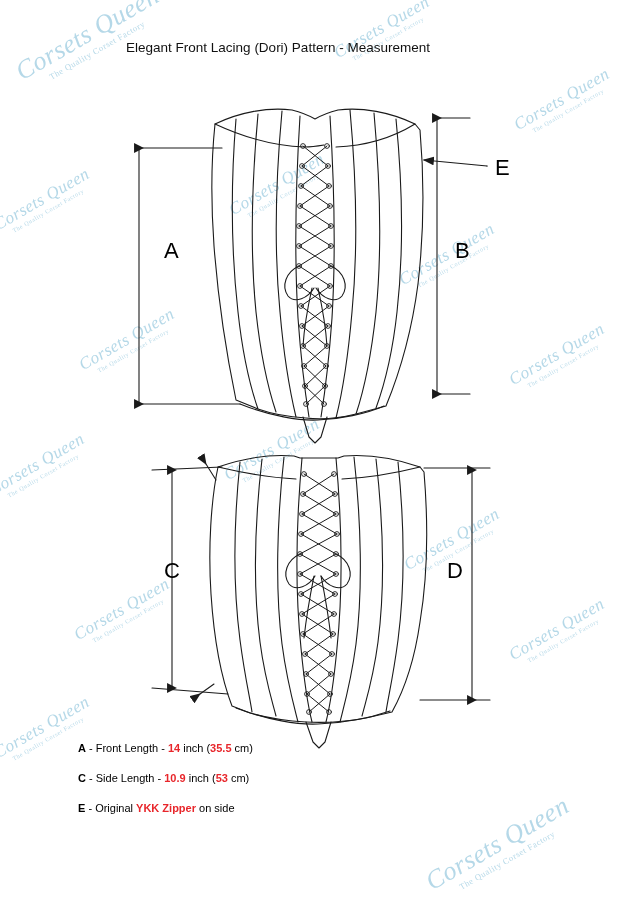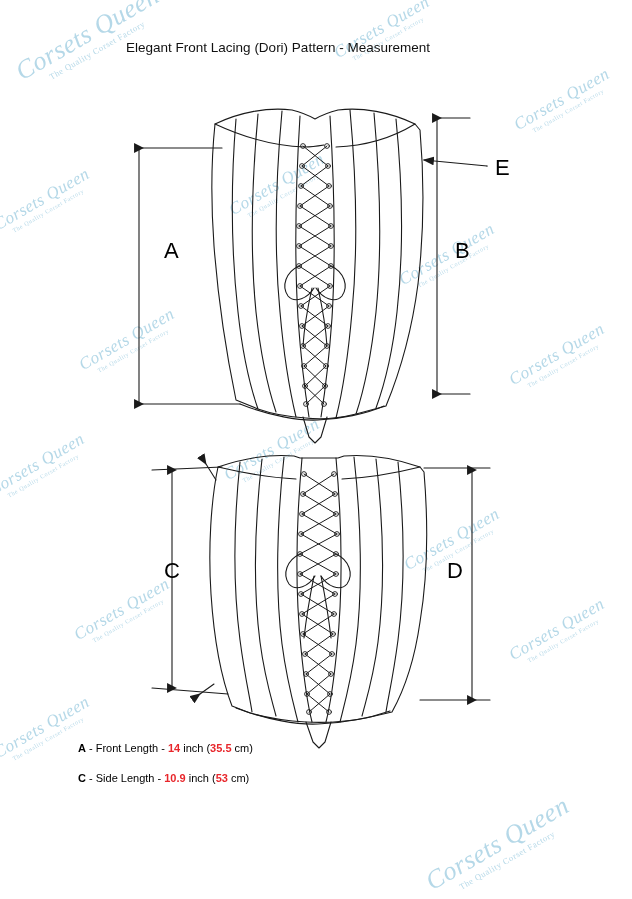--- a/index.html
+++ b/index.html
@@ -388,13 +388,18 @@
       <span class="lbl-letter">A</span><span> - </span><span>Front Length</span><span> - </span><span class="red">14</span><span> inch (</span><span class="red">35.5</span><span> cm)</span>
     </div>
   </div>
 
   <div class="legend-row">
     <div class="legend-cell">
       <span class="lbl-letter">C</span><span> - </span><span>Side Length</span><span> - </span><span class="red">10.9</span><span> inch (</span><span class="red">53</span><span> cm)</span>
     </div>
   </div>
 
+  <div class="legend-row">
+    <div class="legend-cell">
+      <span class="lbl-letter">E</span><span> - </span><span>Original </span><span class="red">YKK Zipper</span><span> on side</span>
+    </div>
+  </div>
 </div>
 
 </body></html>

